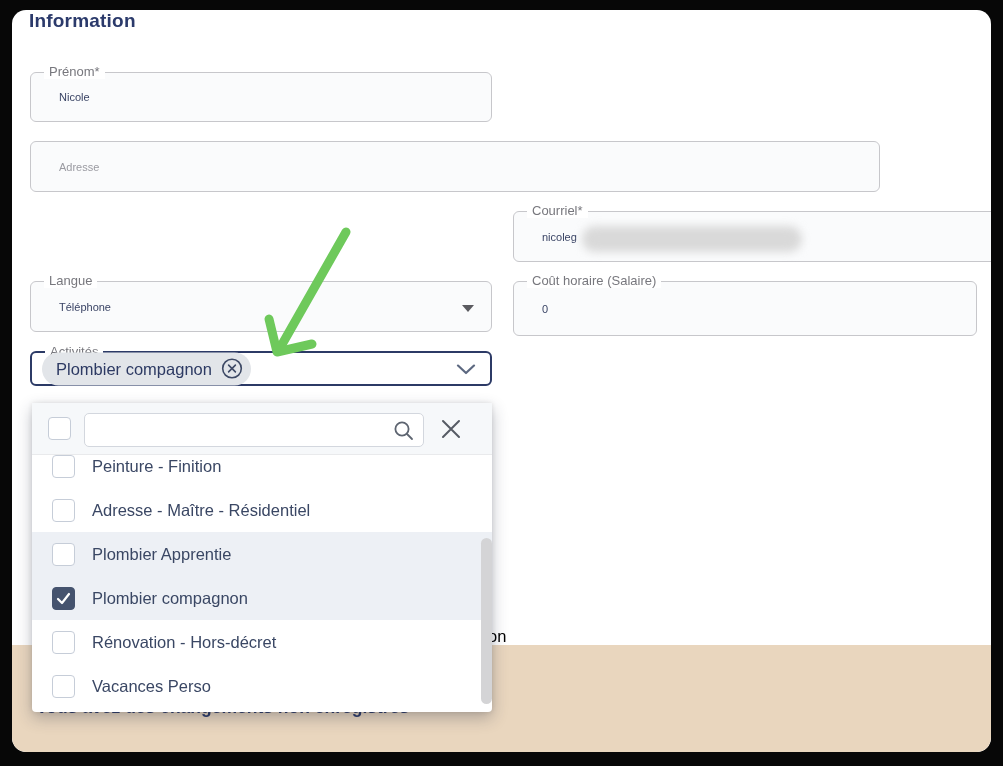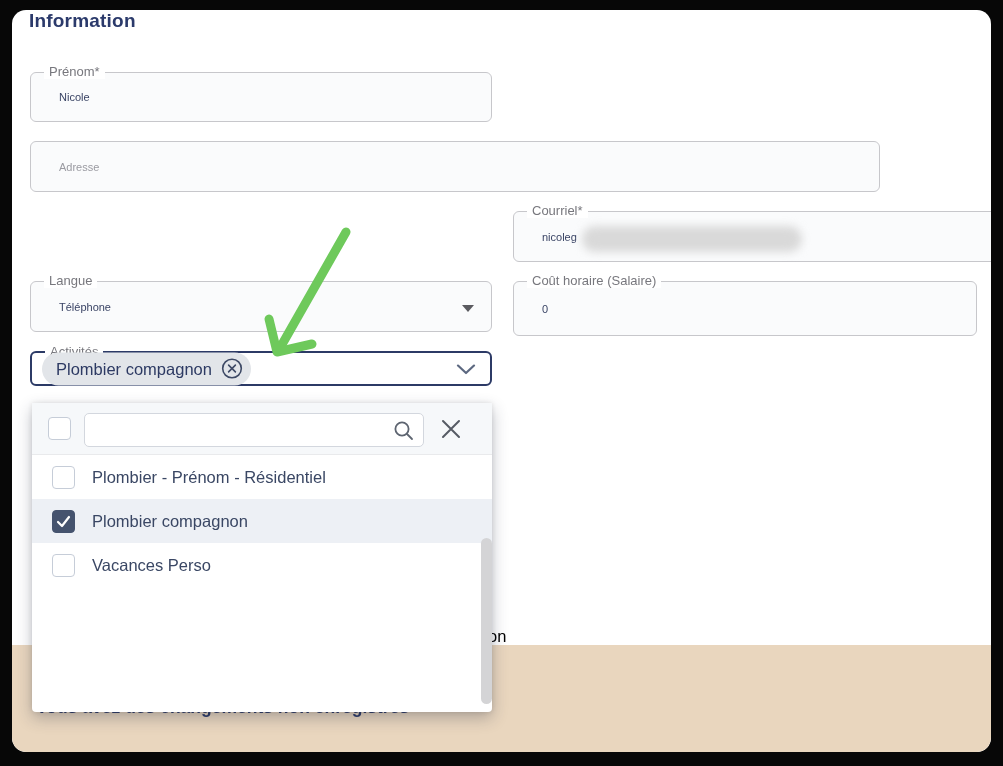--- a/index.html
+++ b/index.html
@@ -168,34 +168,46 @@
         <svg class="mag" width="22" height="22" viewBox="0 0 22 22">
           <circle cx="9" cy="9" r="6.6" fill="none" stroke="#5d6470" stroke-width="1.8"></circle>
           <line x1="14" y1="14" x2="19" y2="19" stroke="#5d6470" stroke-width="1.8" stroke-linecap="round"></line>
         </svg>
       </div>
       <svg class="close-x" viewBox="0 0 22 22">
         <path d="M3 3 L19 19 M19 3 L3 19" stroke="#565b64" stroke-width="2" stroke-linecap="round"></path>
       </svg>
     </div>
     <div class="options" id="options-list">
+        <div class="opt-row first">
+          <span class="cb"></span>
+          <span>Peinture - Finition</span>
+        </div>
         <div class="opt-row">
           <span class="cb"></span>
-          <span>Plombier - Prénom - Résidentiel</span>
+          <span>Adresse - Maître - Résidentiel</span>
+        </div>
+        <div class="opt-row hl">
+          <span class="cb"></span>
+          <span>Plombier Apprentie</span>
         </div>
         <div class="opt-row hl">
           <span class="cb checked">
             <svg width="17" height="17" viewBox="0 0 17 17">
               <path d="M3 9 l4 4 L14 4" fill="none" stroke="#ffffff" stroke-width="2.2" stroke-linecap="round" stroke-linejoin="round"></path>
             </svg>
           </span>
           <span>Plombier compagnon</span>
         </div>
         <div class="opt-row">
           <span class="cb"></span>
+          <span>Rénovation - Hors-décret</span>
+        </div>
+        <div class="opt-row">
+          <span class="cb"></span>
           <span>Vacances Perso</span>
         </div>
       </div>
     <div class="scroll-thumb"></div>
   </div>
 
   <svg class="arrow-overlay" viewBox="0 0 1003 766">
     <g id="arrow-group" fill="none" stroke-width="9" stroke-linecap="round" stroke-linejoin="round" stroke="#6ec95b">
       <path d="M334 222 L268 338"></path>
       <path d="M257 309 L265 342 L300 334"></path>

